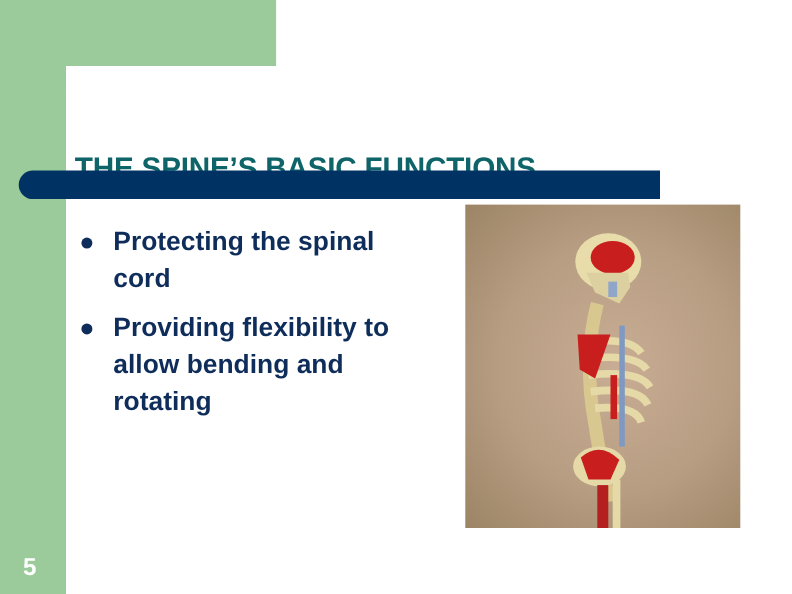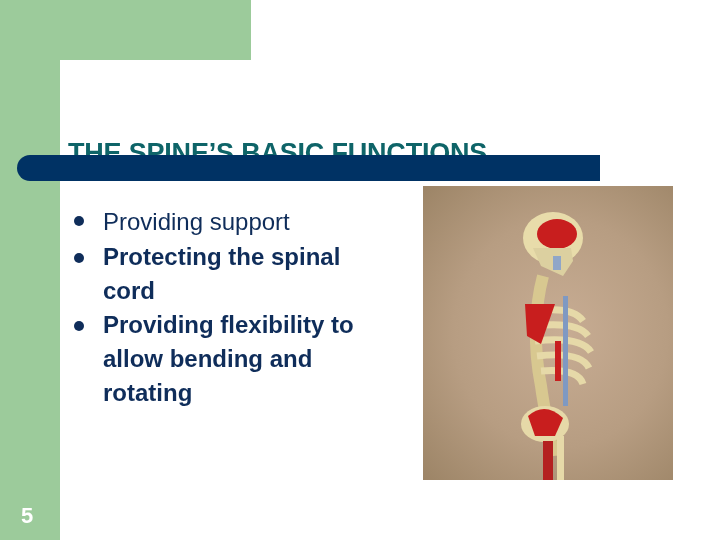--- a/index.html
+++ b/index.html
@@ -24,27 +24,23 @@
 <div class="green-top"></div>
 <div class="green-side"></div>
 <div class="white-corner"></div>
 
 <div class="title">THE SPINE’S BASIC FUNCTIONS</div>
 <div class="bar"></div>
 
 <ul class="bullets">
   <li>
     <span class="dot"></span>
-    <span class="lbl">Providing support</span>
-  </li>
-  <li>
-    <span class="dot"></span>
     <span class="lbl tight">Protecting the spinal cord</span>
   </li>
-  <li style="margin-top:0;">
+  <li style="margin-top:10px;">
     <span class="dot"></span>
     <span class="lbl tight">Providing flexibility to allow bending and rotating</span>
   </li>
 </ul>
 
 <div class="photo">
   <svg width="250" height="294" viewBox="0 0 250 294">
 
     <ellipse cx="130" cy="52" rx="30" ry="26" fill="#e8dcaa"></ellipse>
     <ellipse cx="134" cy="48" rx="20" ry="15" fill="#c81e1e"></ellipse>

